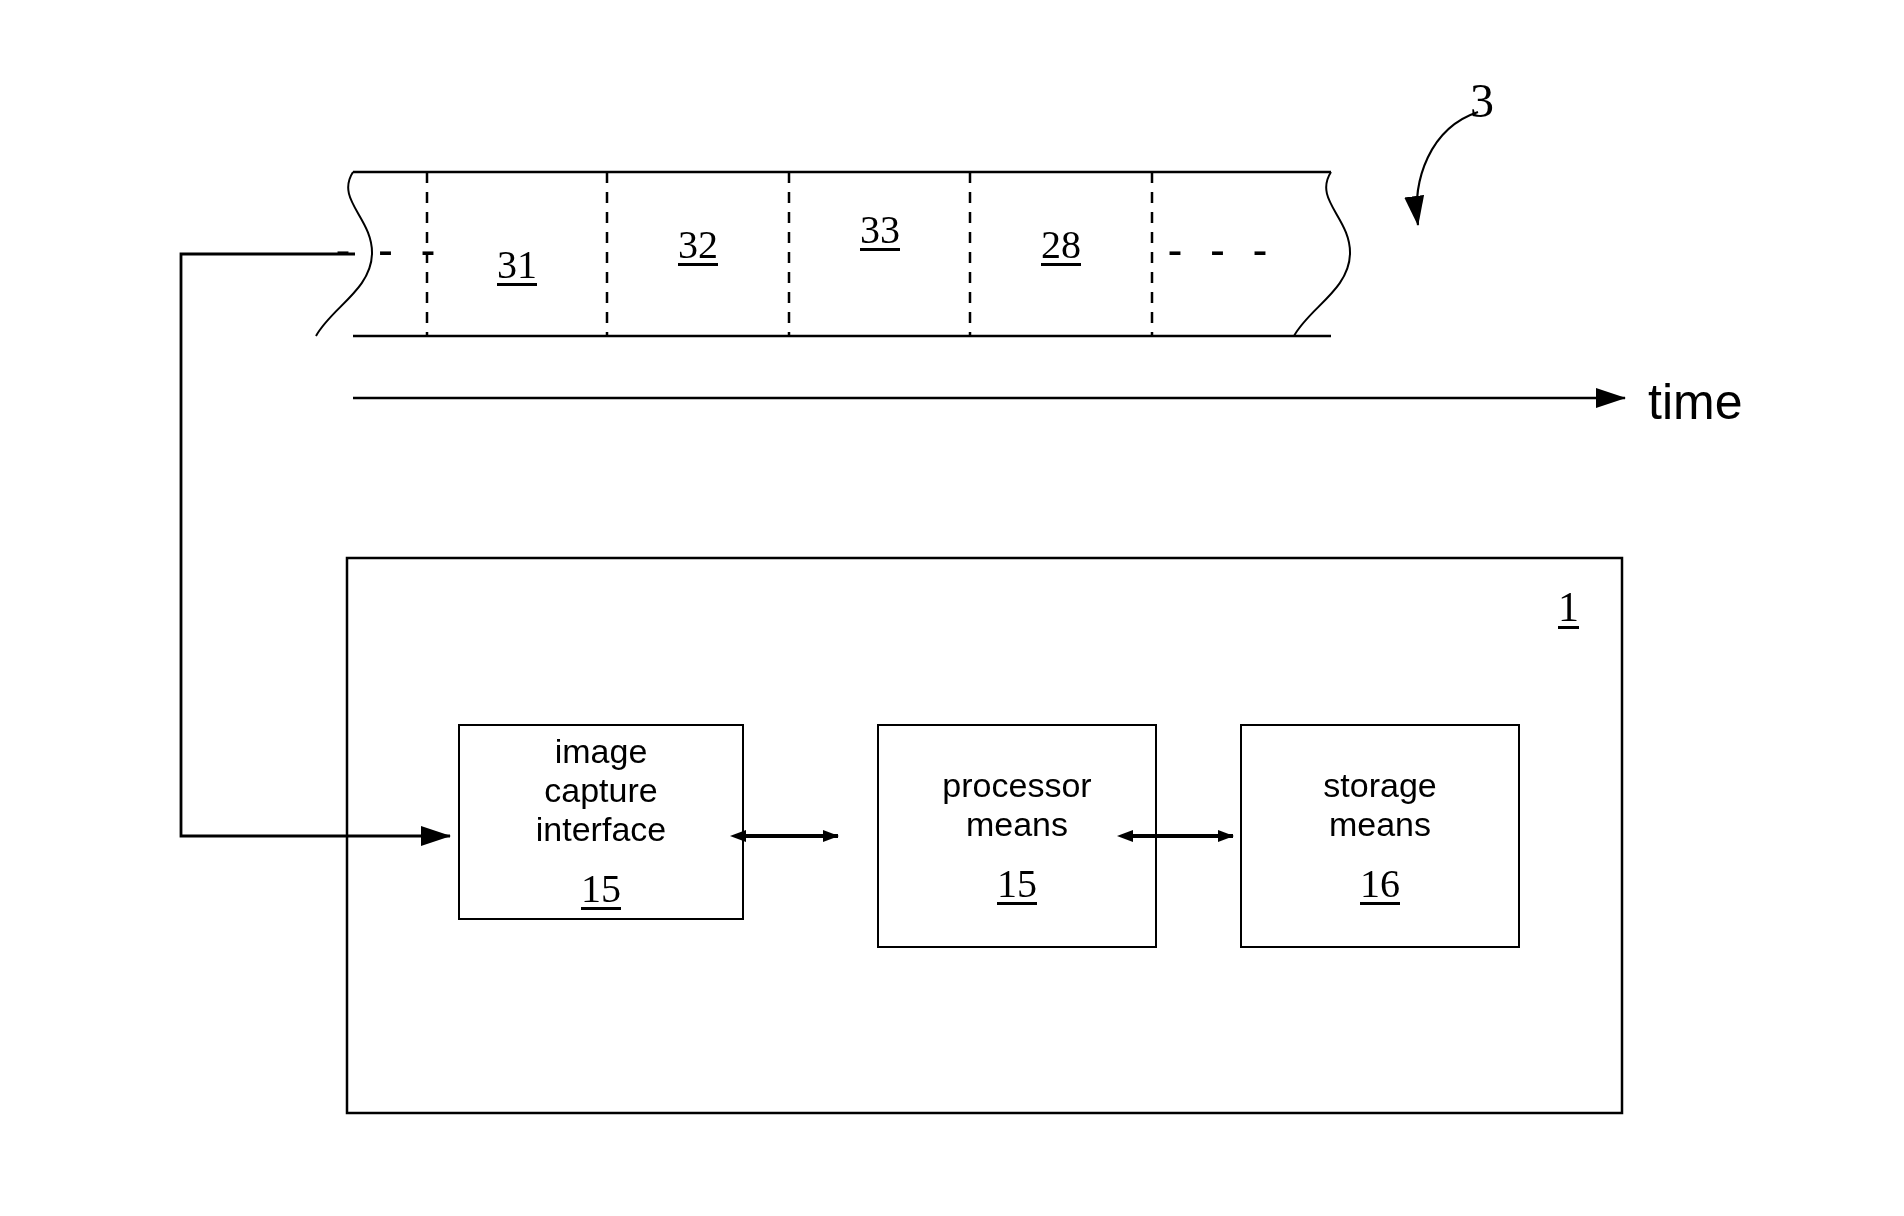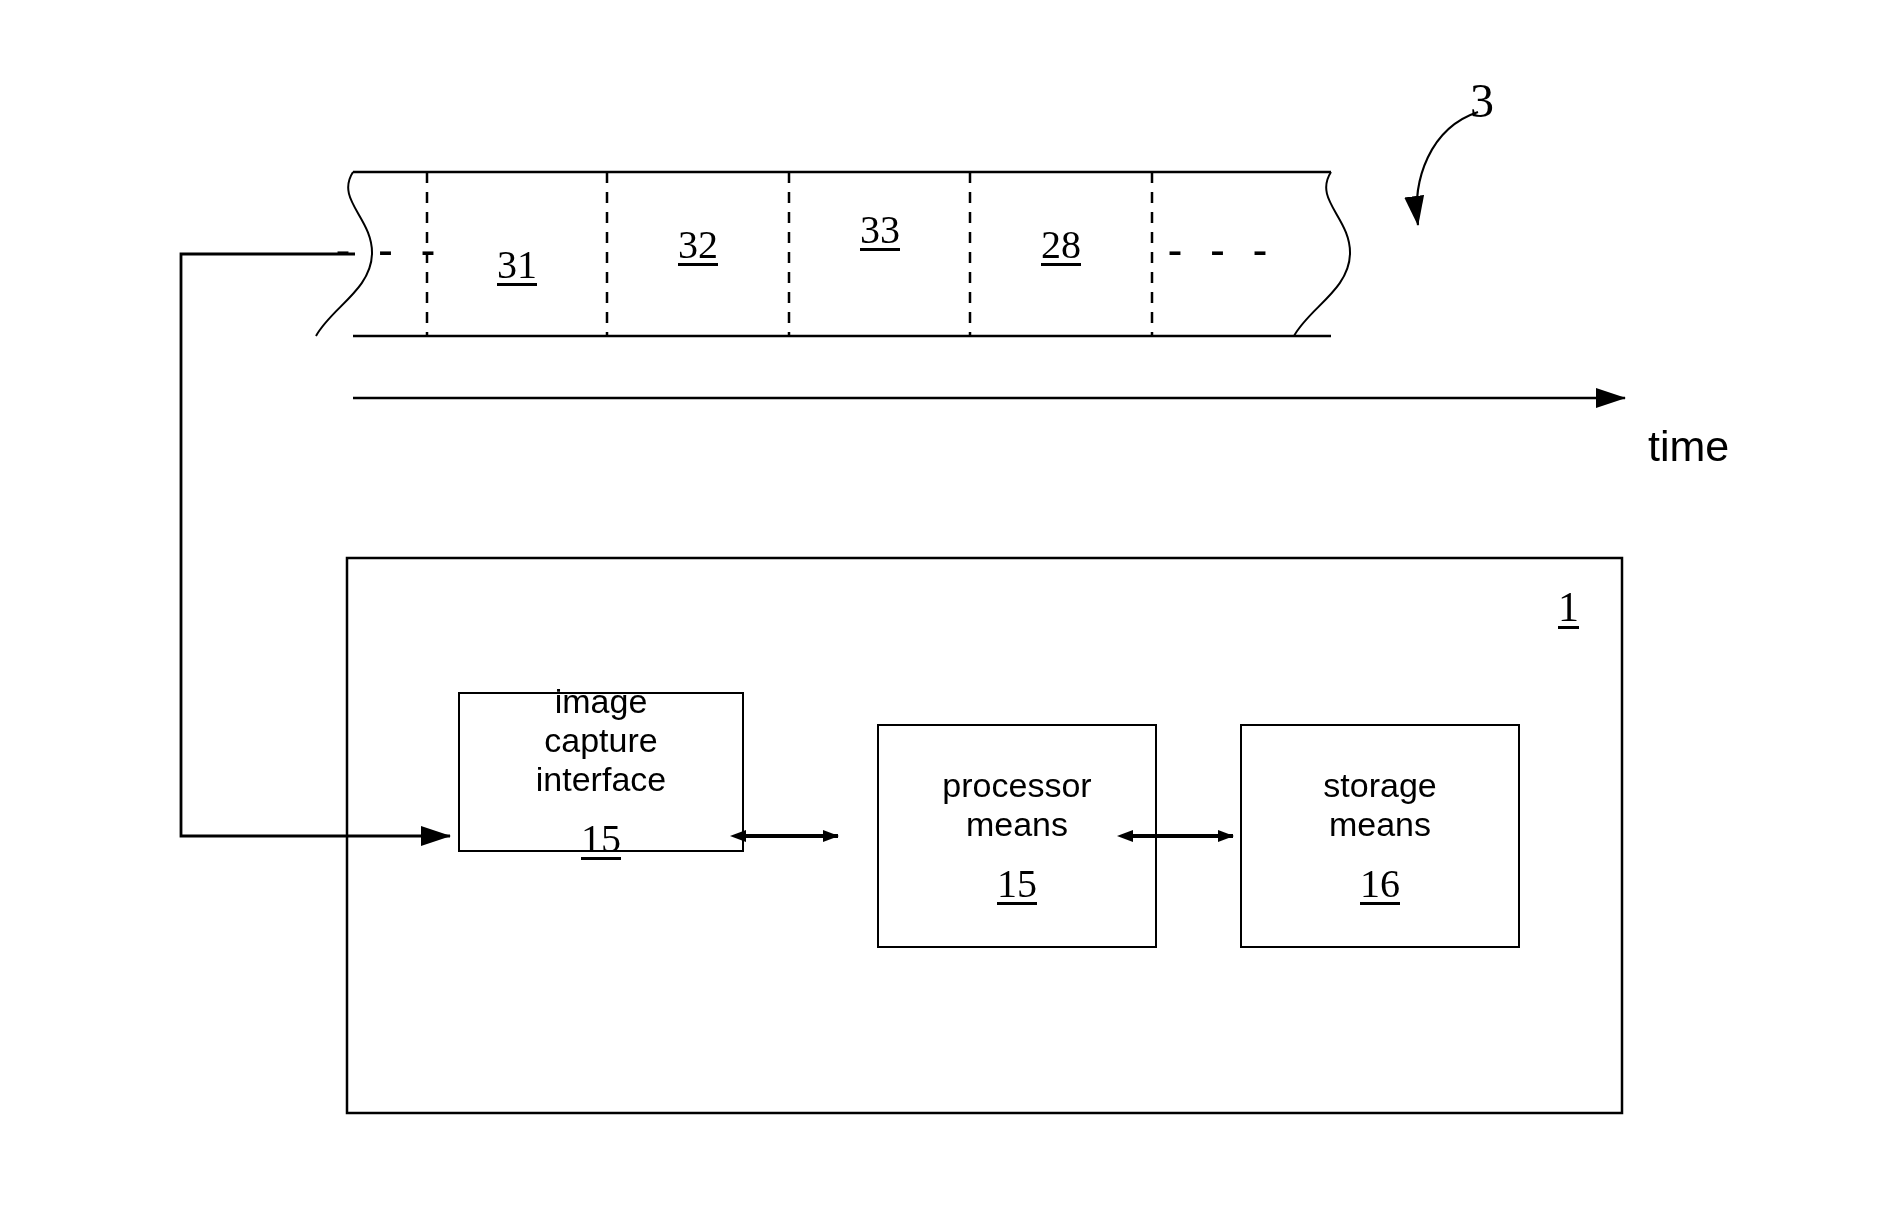--- a/index.html
+++ b/index.html
@@ -44,22 +44,21 @@
     font-size: 44px;
   }
   
   .blocktext {
     font-family: "Liberation Sans", sans-serif;
     font-size: 34px;
     text-align: center;
   }
   .timelabel {
     font-family: "Liberation Sans", sans-serif;
-    font-size: 43px;
-    margin-top: 48px;
+    font-size: 50px;
   }
   .ellipsis-cell {
     font-family: "Liberation Serif", serif;
     font-size: 42px;
     letter-spacing: 9px;
     font-weight: bold;
   }
   .box-inner {
     position: absolute;
     border: 2px solid #000;
@@ -152,21 +151,21 @@
   <div class="lbl refnum center-x" style="left:1061px; top:223px;">28</div>
 
   <div class="lbl ellipsis-cell center-x" style="left:1222px; top:227px;">- - -</div>
 
   <div class="lbl refnum-big" style="left:1470px; top:75px; font-size:48px;">3</div>
 
   <div class="lbl timelabel" style="left:1648px; top:375px;">time</div>
 
   <div class="lbl refnum" style="left:1558px; top:585px; font-size:42px;">1</div>
 
-  <div class="box-inner" style="left:458px; top:692px; width:286px; height:160px;align-items:center;">
+  <div class="box-inner" style="left:458px; top:724px; width:286px; height:196px;align-items:center;">
     <span class="blocktext caption">image</span>
     <span class="blocktext caption">capture</span>
     <span class="blocktext caption">interface</span>
     <span class="refnum">15</span>
   </div>
 
   <div class="box-inner" style="left:845px; top:724px; width:280px; height:224px;margin-left:32px;">
     <span class="blocktext caption">processor</span>
     <span class="blocktext caption">means</span>
     <span class="refnum">15</span>

